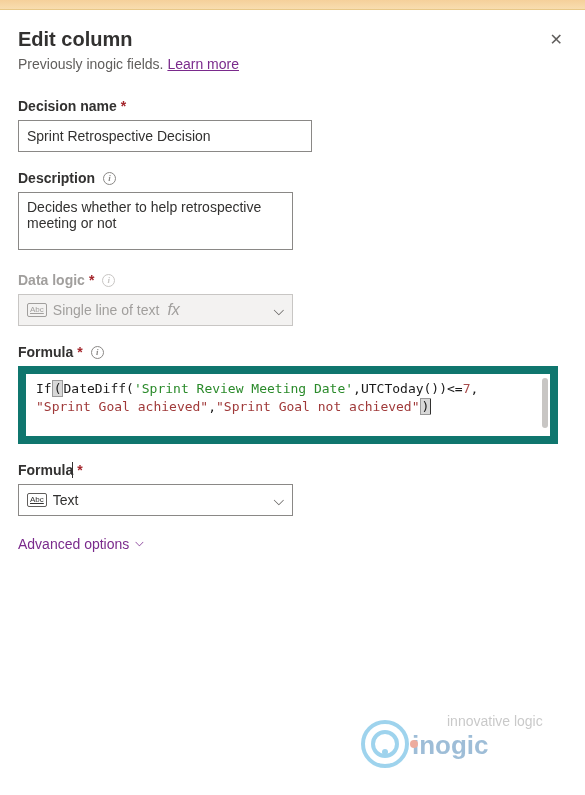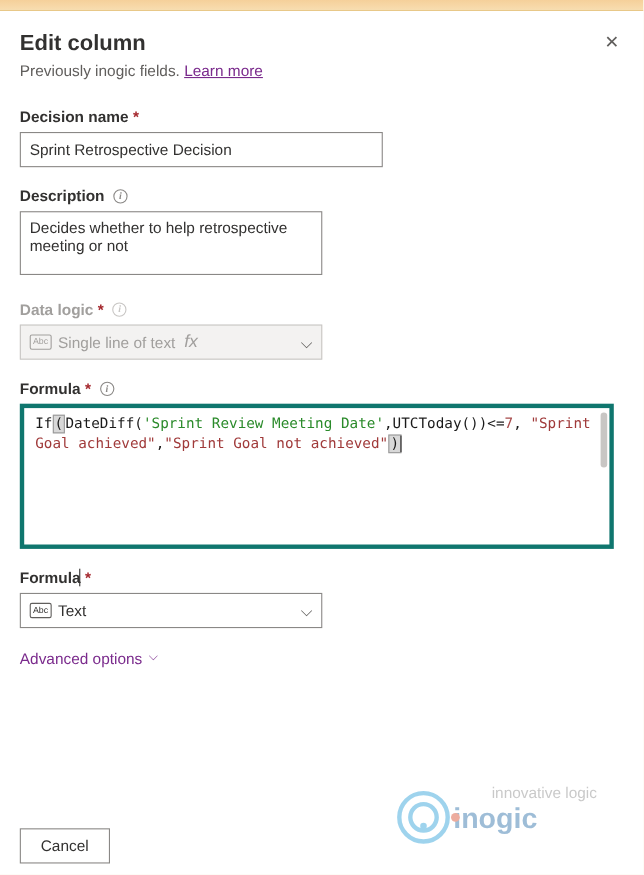--- a/index.html
+++ b/index.html
@@ -87,21 +87,21 @@
       font-style: italic;
       font-family: serif;
       color: #8a8886;
       margin-left: 4px;
     }
     .field-label.disabled .info-icon {
       border-color: #c8c6c4;
       color: #c8c6c4;
     }
     .text-input {
-      width: 330px;
+      width: 294px;
       height: 32px;
       border: 1px solid #8a8886;
       padding: 5px 8px;
       font-size: 14px;
       font-family: inherit;
       color: #323130;
     }
     .textarea-input {
       width: 275px;
       height: 58px;
@@ -135,36 +135,37 @@
       display: flex;
       align-items: center;
       gap: 6px;
     }
     .abc-icon {
       border: 1px solid #a19f9d;
       border-radius: 2px;
       font-size: 8px;
       padding: 1px 2px;
       line-height: 1.2;
+      text-decoration: underline;
     }
     .dropdown.enabled .abc-icon {
       border-color: #605e5c;
     }
     .fx-icon {
       font-style: italic;
       font-size: 16px;
       margin-left: 2px;
     }
     .chevron {
       color: #605e5c;
     }
     .formula-box {
-      border: 4px solid #0f766e;
+      border: 8px solid #0f766e;
       width: 540px;
-      height: 132px;
+      height: 78px;
       position: relative;
       background: #ffffff;
     }
     .formula-inner {
       padding: 6px 10px;
       font-family: Consolas, monospace;
       font-size: 13px;
       line-height: 1.4;
       height: 100%;
       white-space: pre-wrap;
@@ -344,16 +345,15 @@
       <circle cx="28" cy="48" r="22" class="wm-circle"></circle>
       <circle cx="28" cy="48" r="12" class="wm-circle"></circle>
       <circle cx="28" cy="56" r="3" fill="#2a9fd8"></circle>
       <text x="90" y="30" class="wm-text">innovative logic</text>
       <text x="55" y="58" class="wm-logo">inogic</text>
       <circle cx="57" cy="48" r="4" fill="#d84a2a"></circle>
     </svg>
   </div>
 
   <div class="footer">
-    <button class="btn-secondary">Cancel</button>
   </div>
 
 </div>
 
 </body></html>

